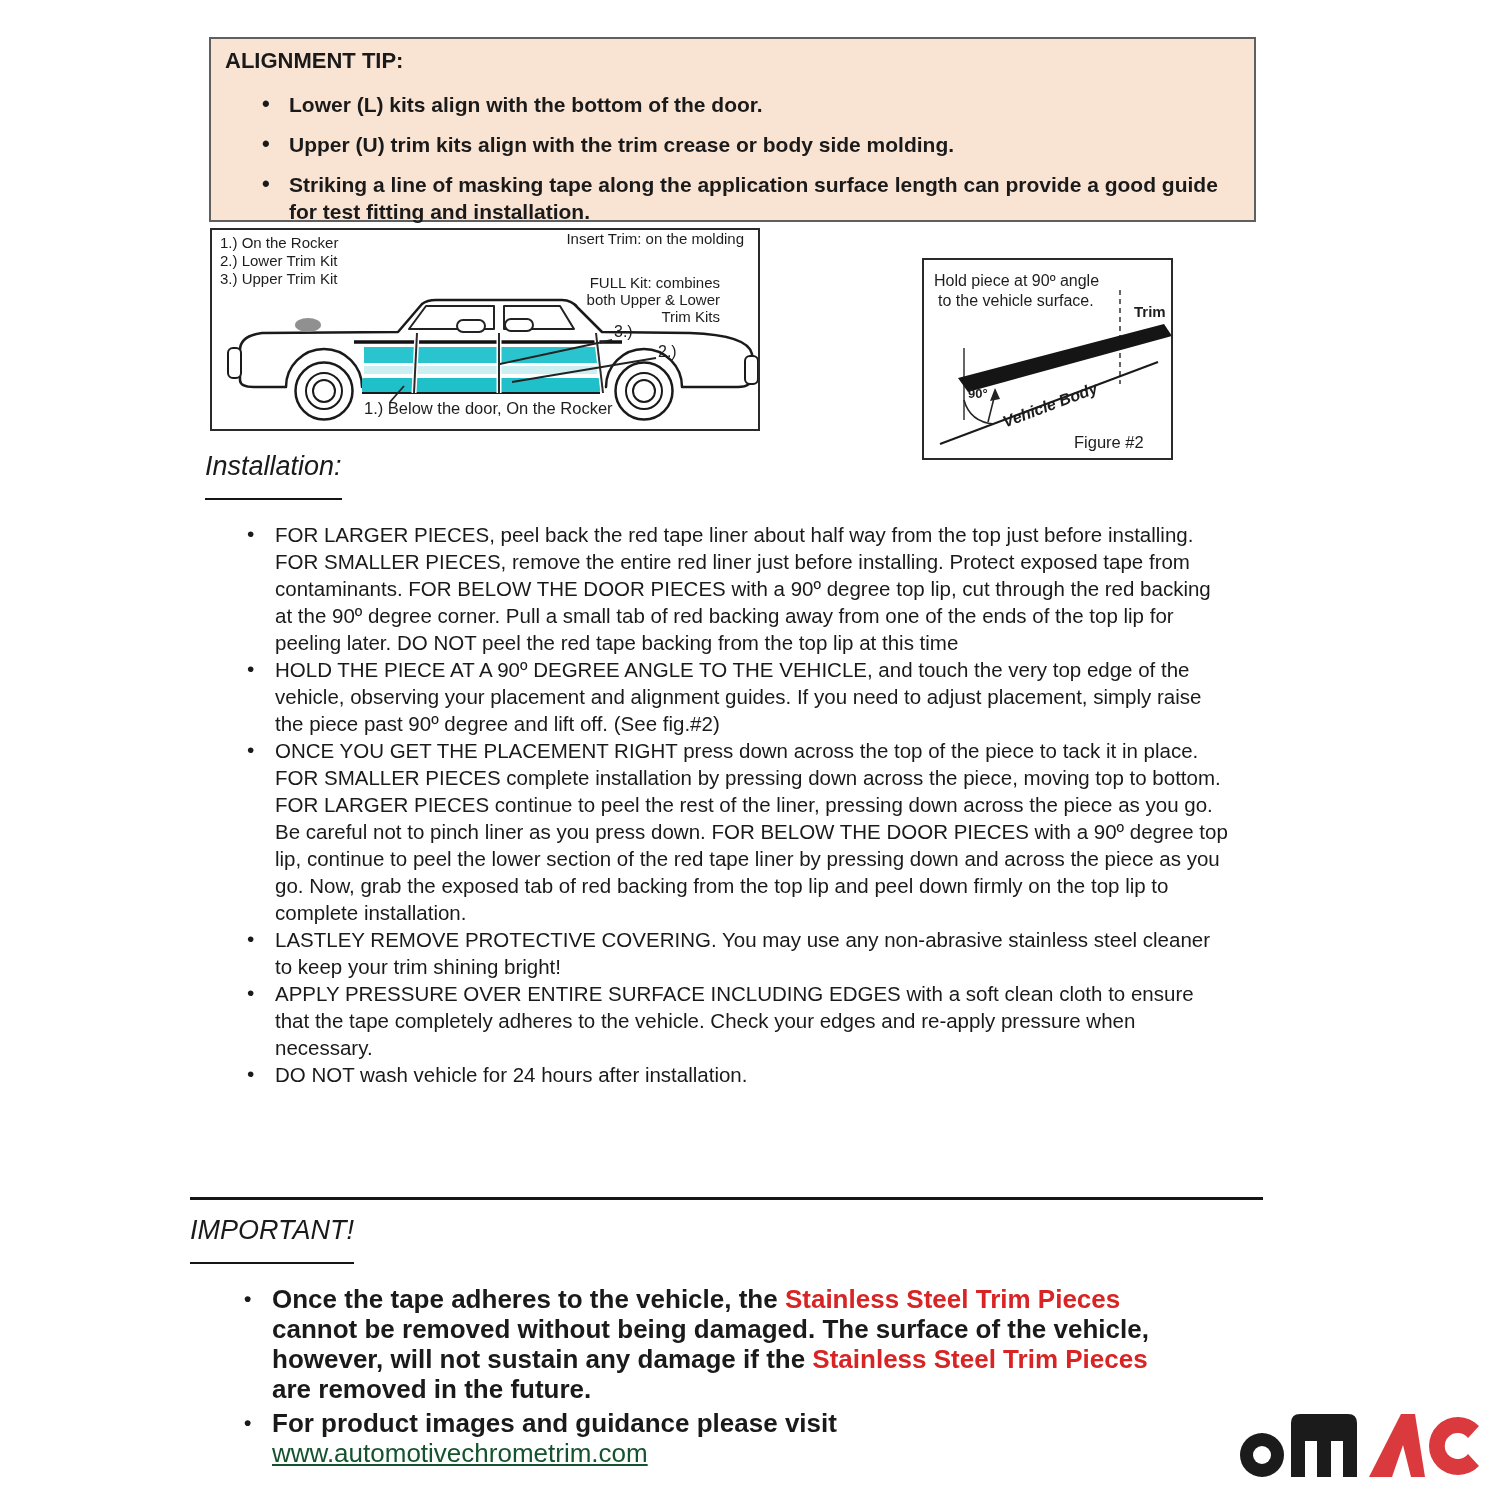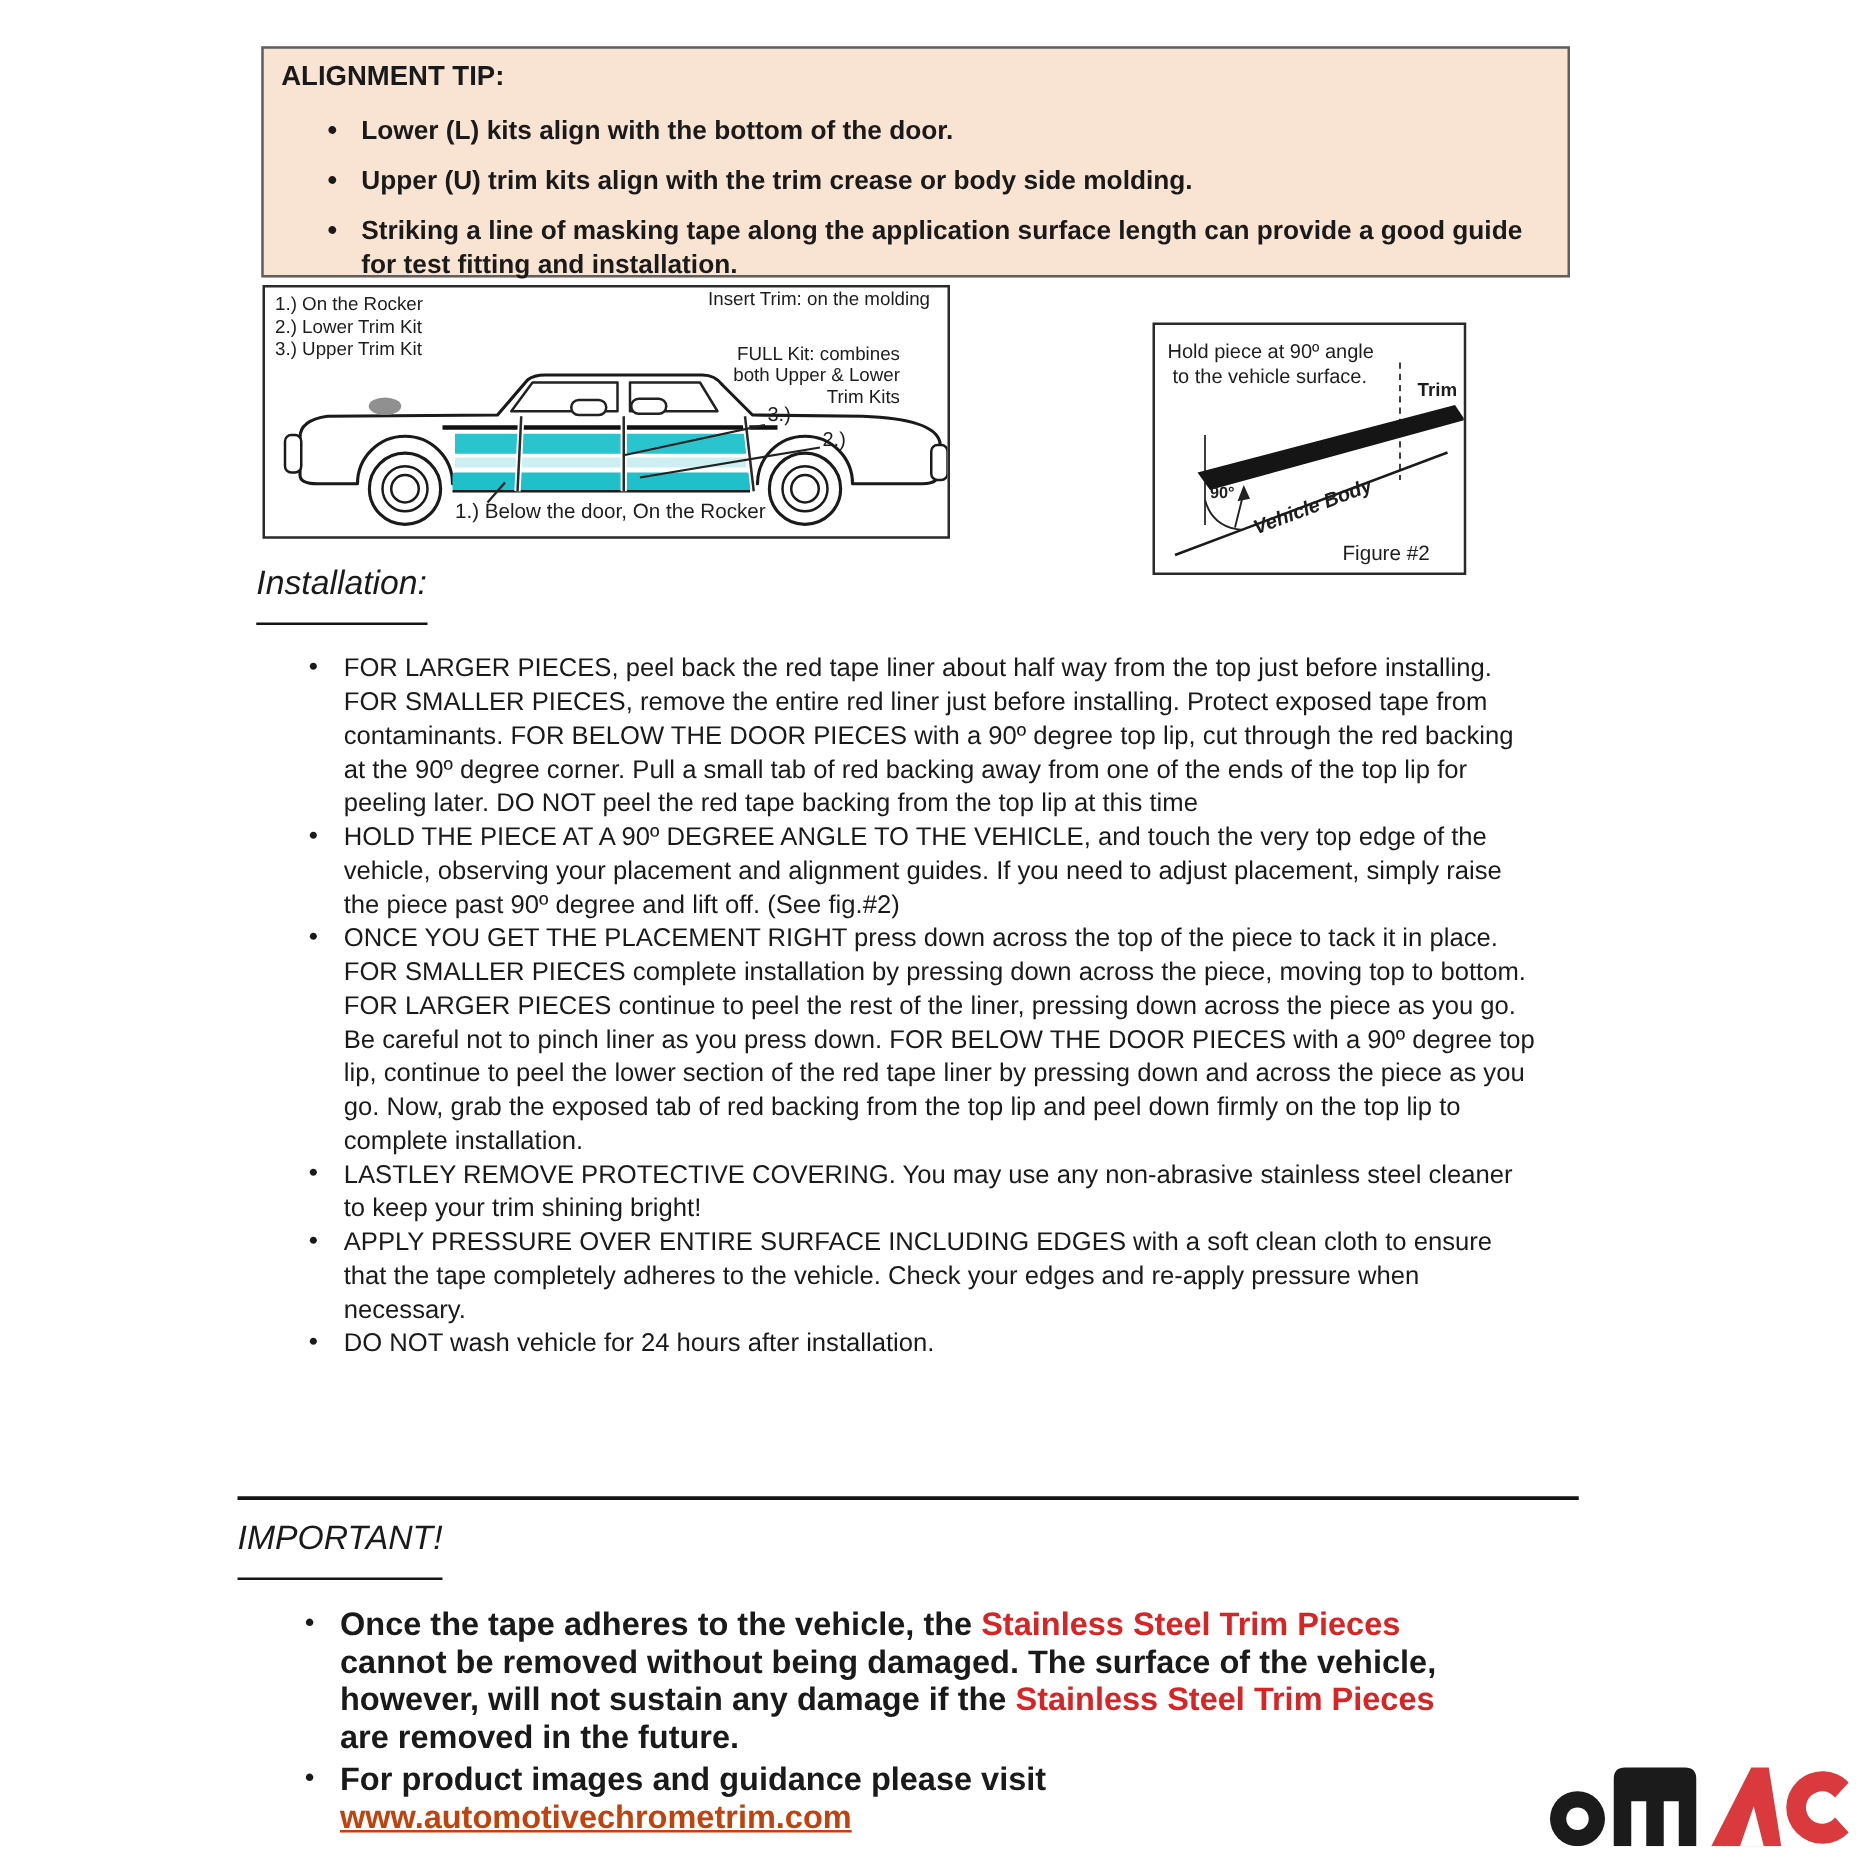--- a/index.html
+++ b/index.html
@@ -37,21 +37,21 @@
   .install ul { list-style:none; margin:21px 0 0 70px; padding:0; width:955px; }
   .install li { position:relative; font-size:20.5px; line-height:27px; }
   .install li::before { content:"\2022"; position:absolute; left:-28px; top:-1px; font-size:21px; }
   
   .divider { position:absolute; left:190px; top:1197px; width:1073px; height:3px; background:#161616; }
   .important { position:absolute; left:190px; top:1214px; width:1105px; }
   .important ul { list-style:none; margin:20px 0 0 82px; padding:0; width:915px; }
   .important li { position:relative; font-size:26px; font-weight:700; line-height:30px; margin-bottom:4px; }
   .important li::before { content:"\2022"; position:absolute; left:-28px; top:0; font-size:21px; }
   .red-text { color:#d82424; }
-  .link { color:#c2410c; font-weight:700; text-decoration:underline; }
+  .link { color:#14532d; font-weight:400; text-decoration:underline; }
   
   .logo { position:absolute; left:1239px; top:1409px; width:240px; height:68px; }
   
   .diag-text { font-family:"Liberation Sans", sans-serif; fill:#1d1d1d; }
 </style>
 </head>
 <body>
 
 <div class="page">
 

